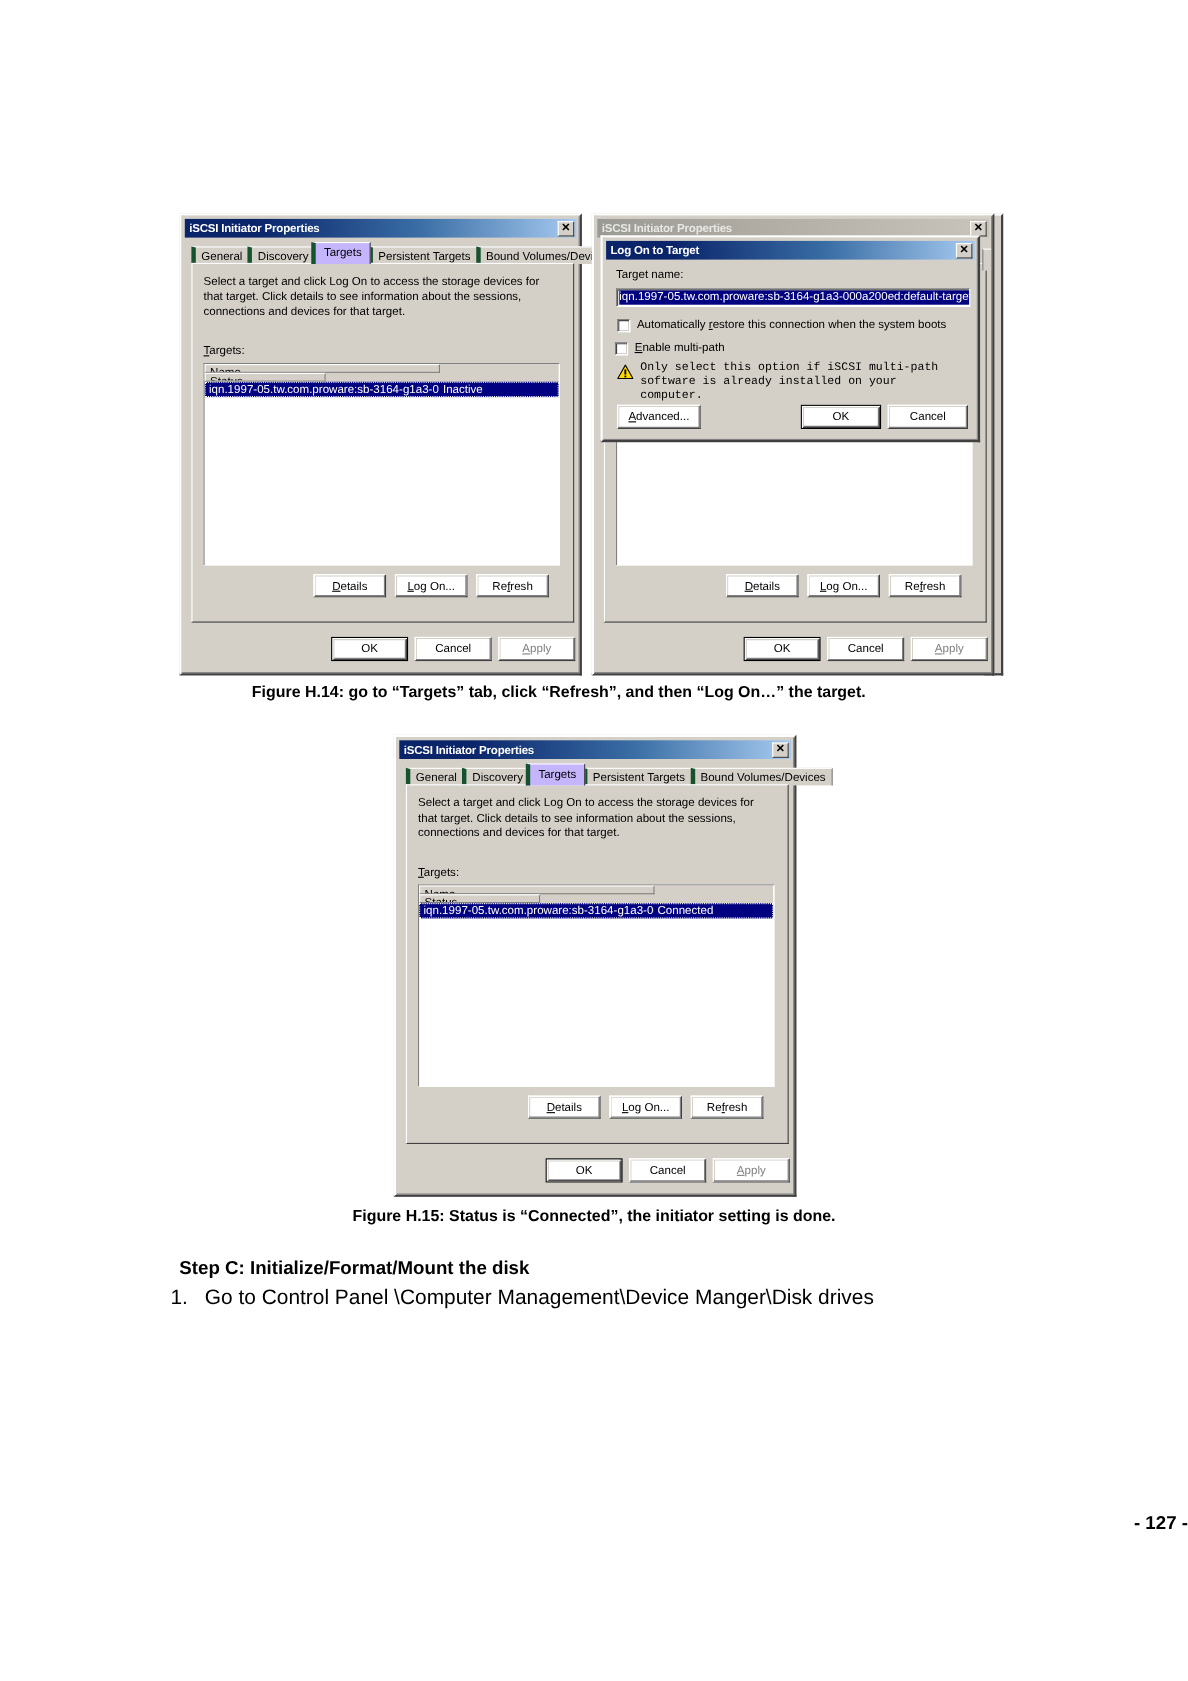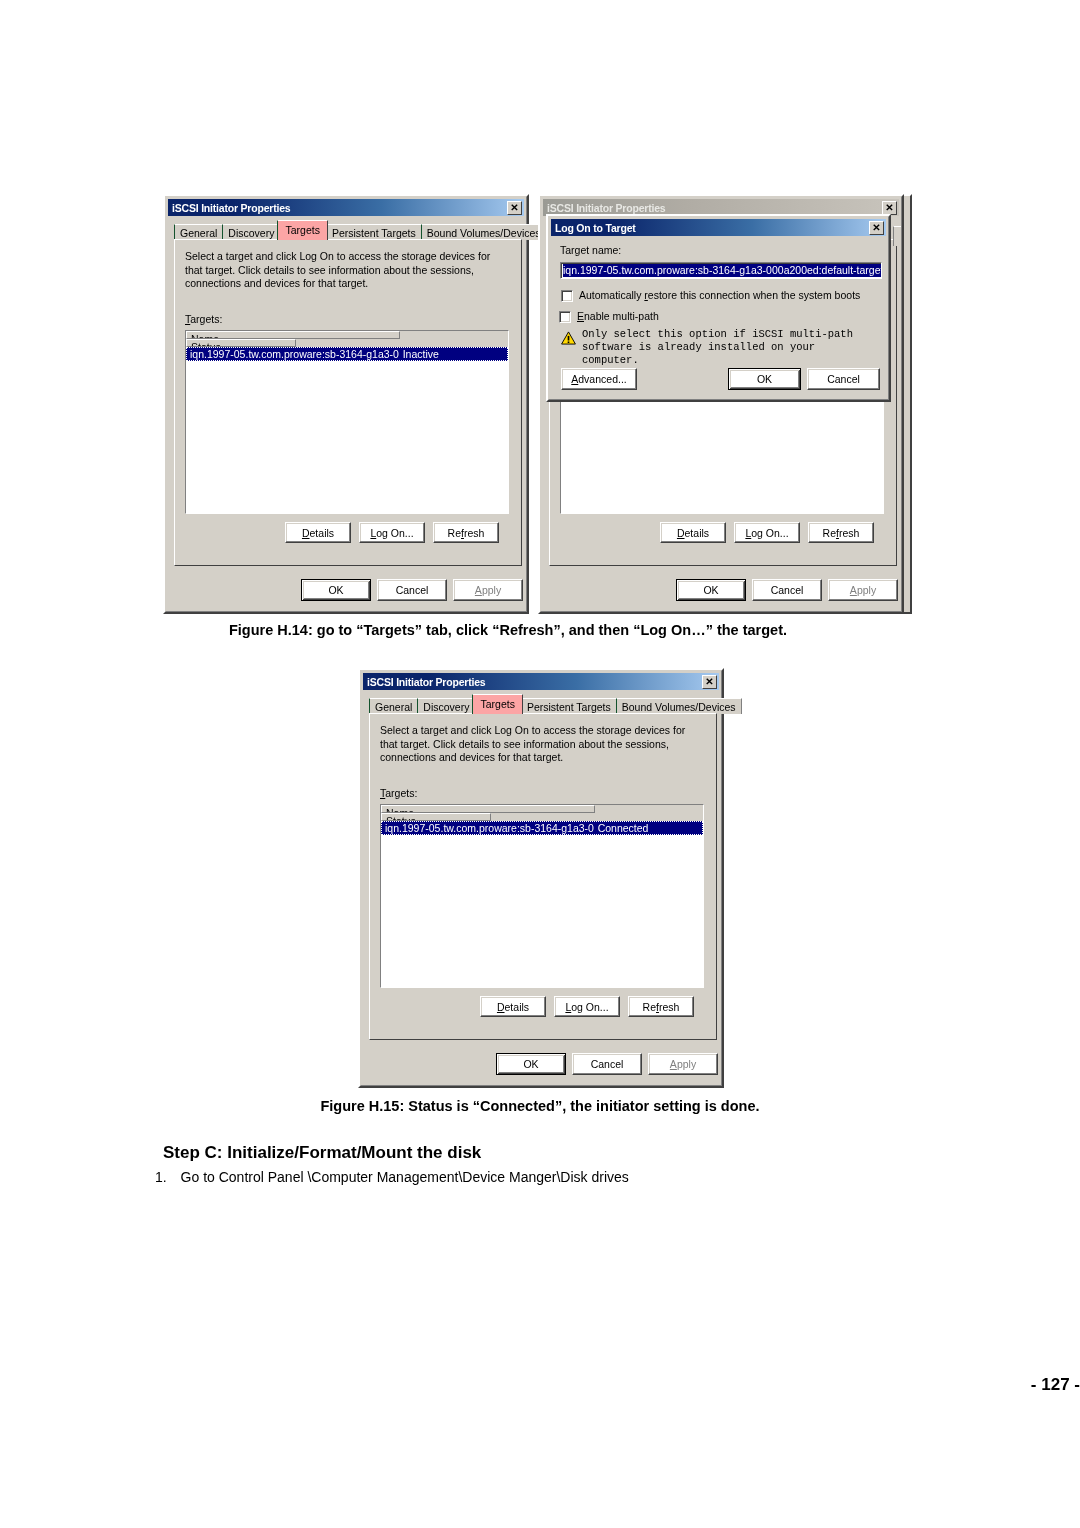--- a/index.html
+++ b/index.html
@@ -79,38 +79,38 @@
     display: flex;
     align-items: flex-end;
     height: 20px;
   }
   .tab {
     height: 16px;
     padding: 0 5px;
     margin-right: -1px;
     background: #d4d0c8;
     border-top: 1px solid #ffffff;
-    border-left: 1px solid #14532d;
+    border-left: 4px solid #14532d;
     border-right: 1px solid #808080;
     font-size: 10.5px;
     line-height: 16px;
     color: #000;
     white-space: nowrap;
     box-sizing: border-box;
     cursor: default;
   }
   .tab.sel {
     height: 20px;
     line-height: 19px;
     margin: 0 -2px 0 -2px;
     padding: 0 7px;
     border-right: 1px solid #404040;
     z-index: 3;
     position: relative;
-    background: #fca5a5;
+    background: #c4b5fd;
   }
   .tabpage {
     position: absolute;
     background: #d4d0c8;
     border-top: 1px solid #ffffff;
     border-left: 1px solid #ffffff;
     border-right: 1px solid #404040;
     border-bottom: 1px solid #404040;
     box-sizing: border-box;
   }
@@ -258,21 +258,21 @@
   }
   .steptitle {
     position: absolute;
     font-size: 17px;
     font-weight: bold;
     color: #000;
     white-space: nowrap;
   }
   .stepline {
     position: absolute;
-    font-size: 14px;
+    font-size: 19px;
     color: #000;
     white-space: nowrap;
   }
   .pagenum {
     position: absolute;
     font-size: 17px;
     font-weight: bold;
     color: #000;
     width: 100%;
     text-align: right;

